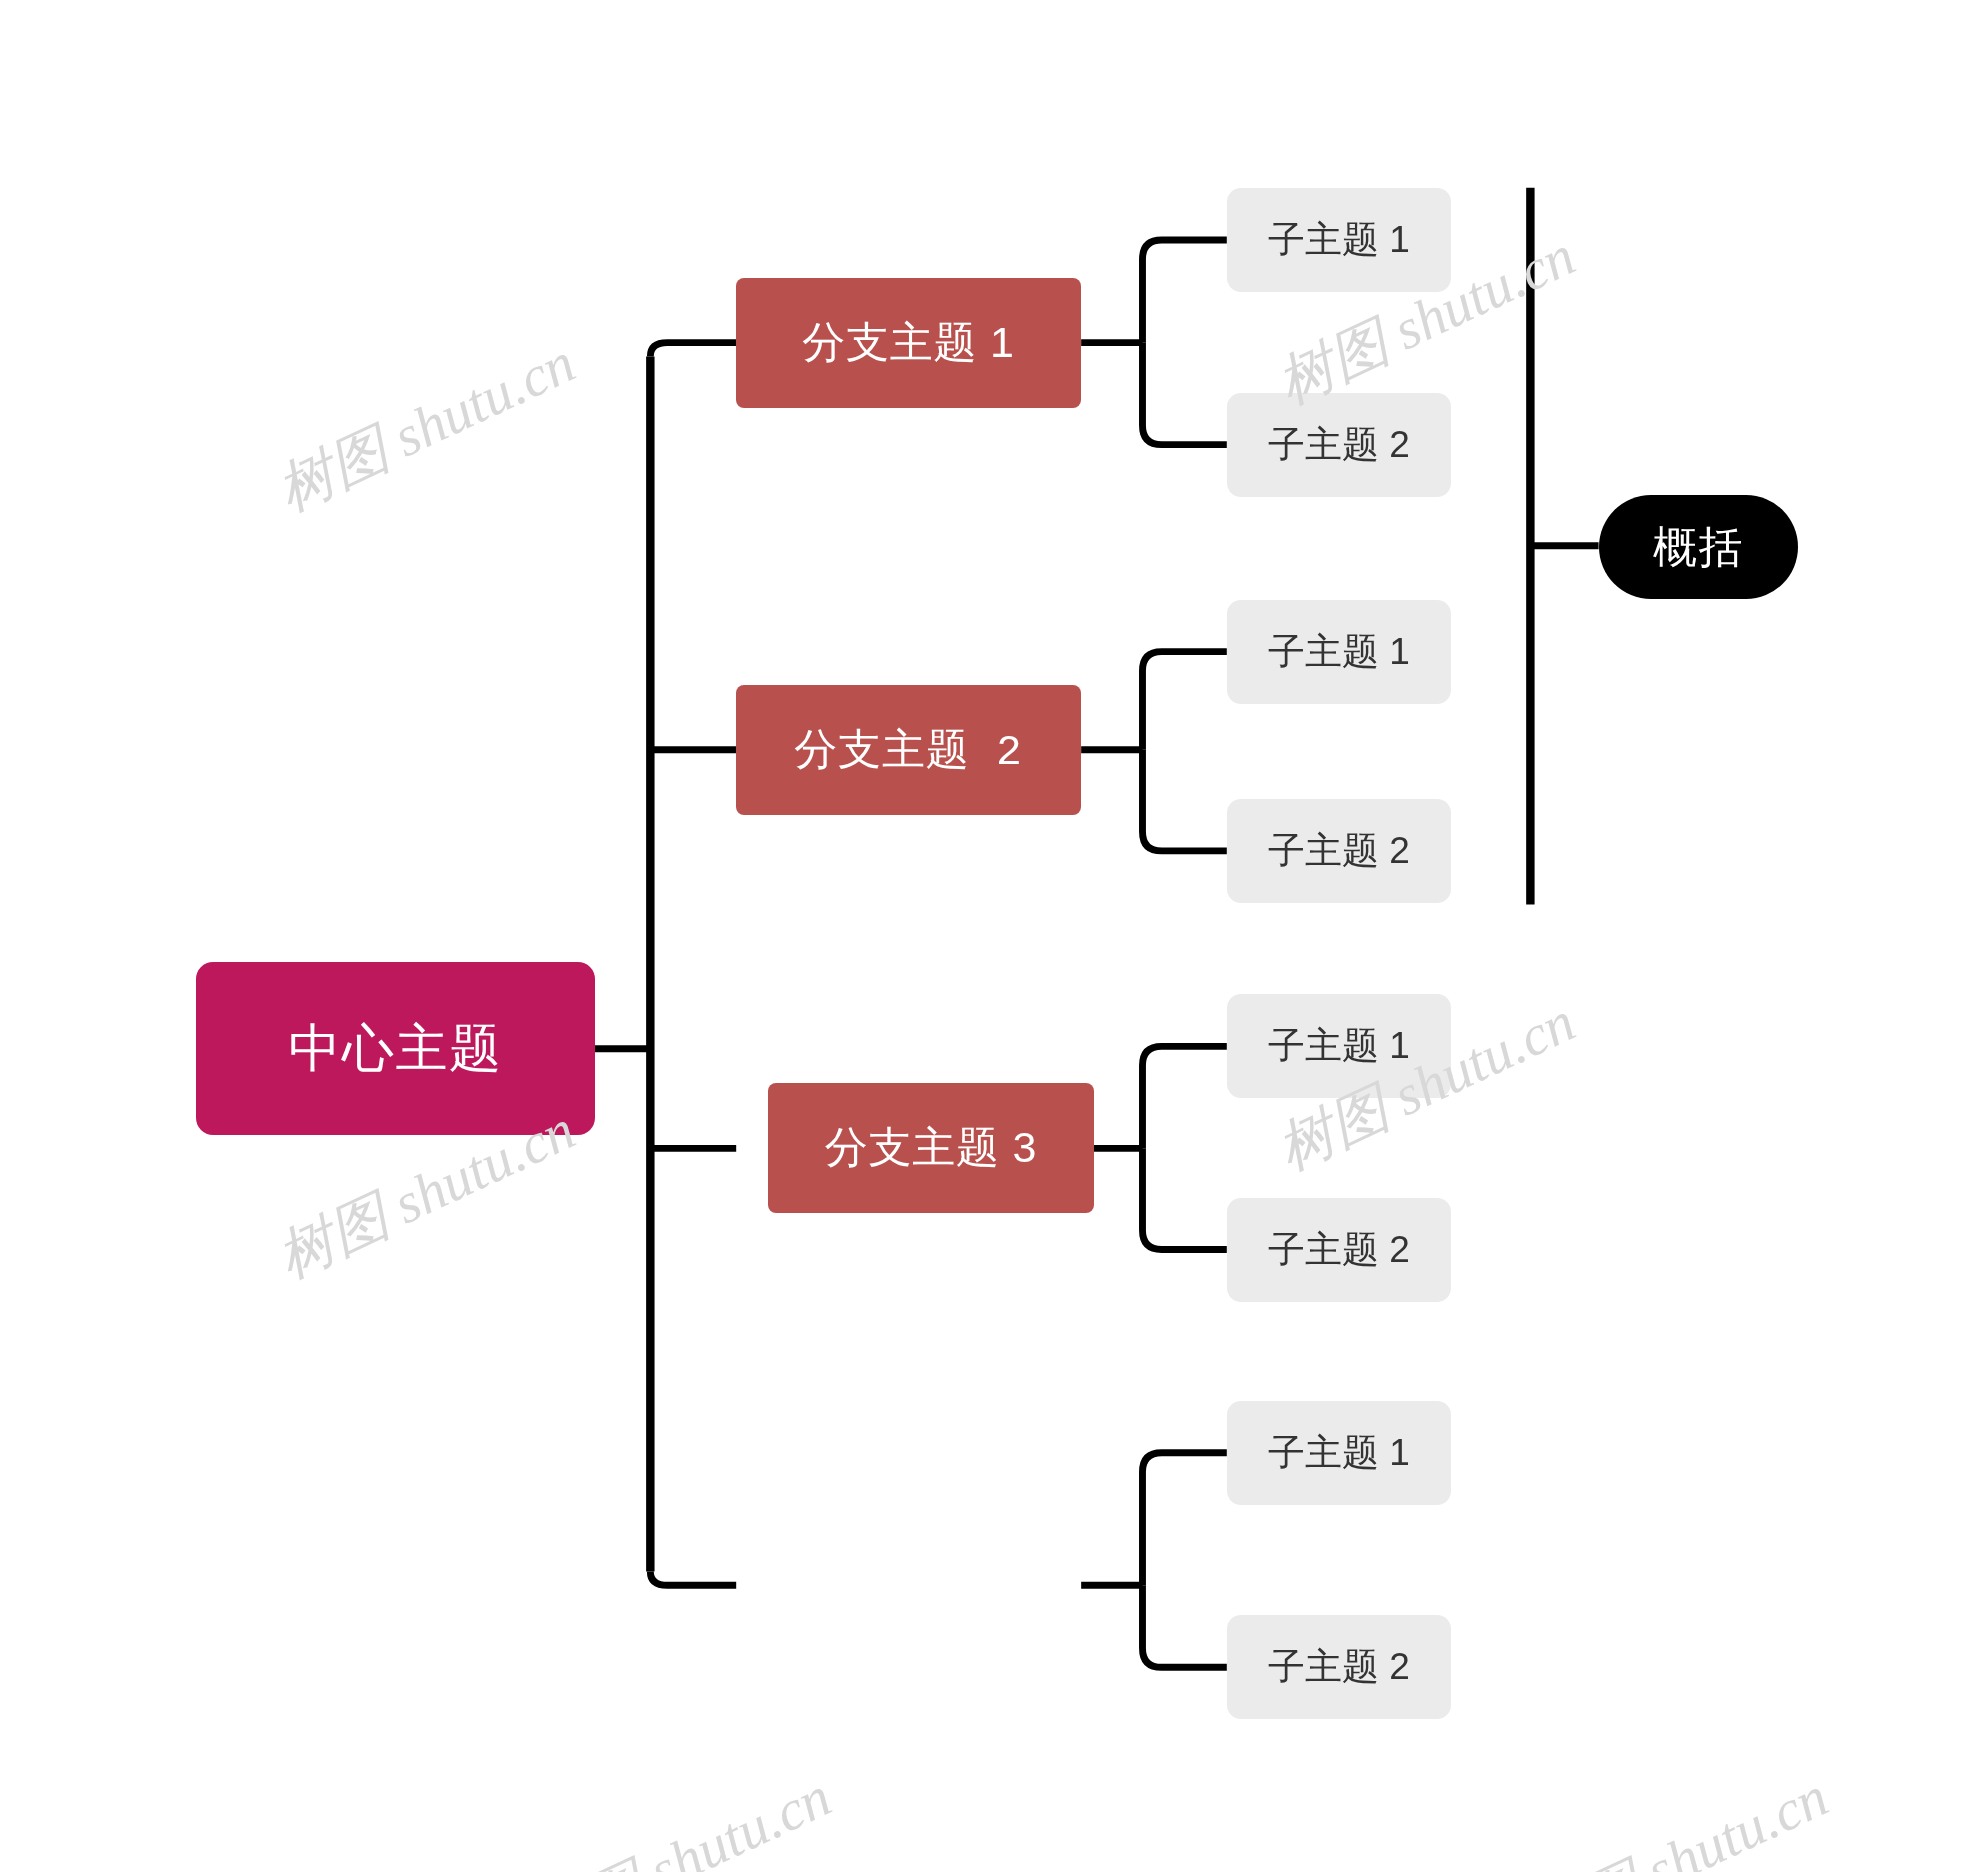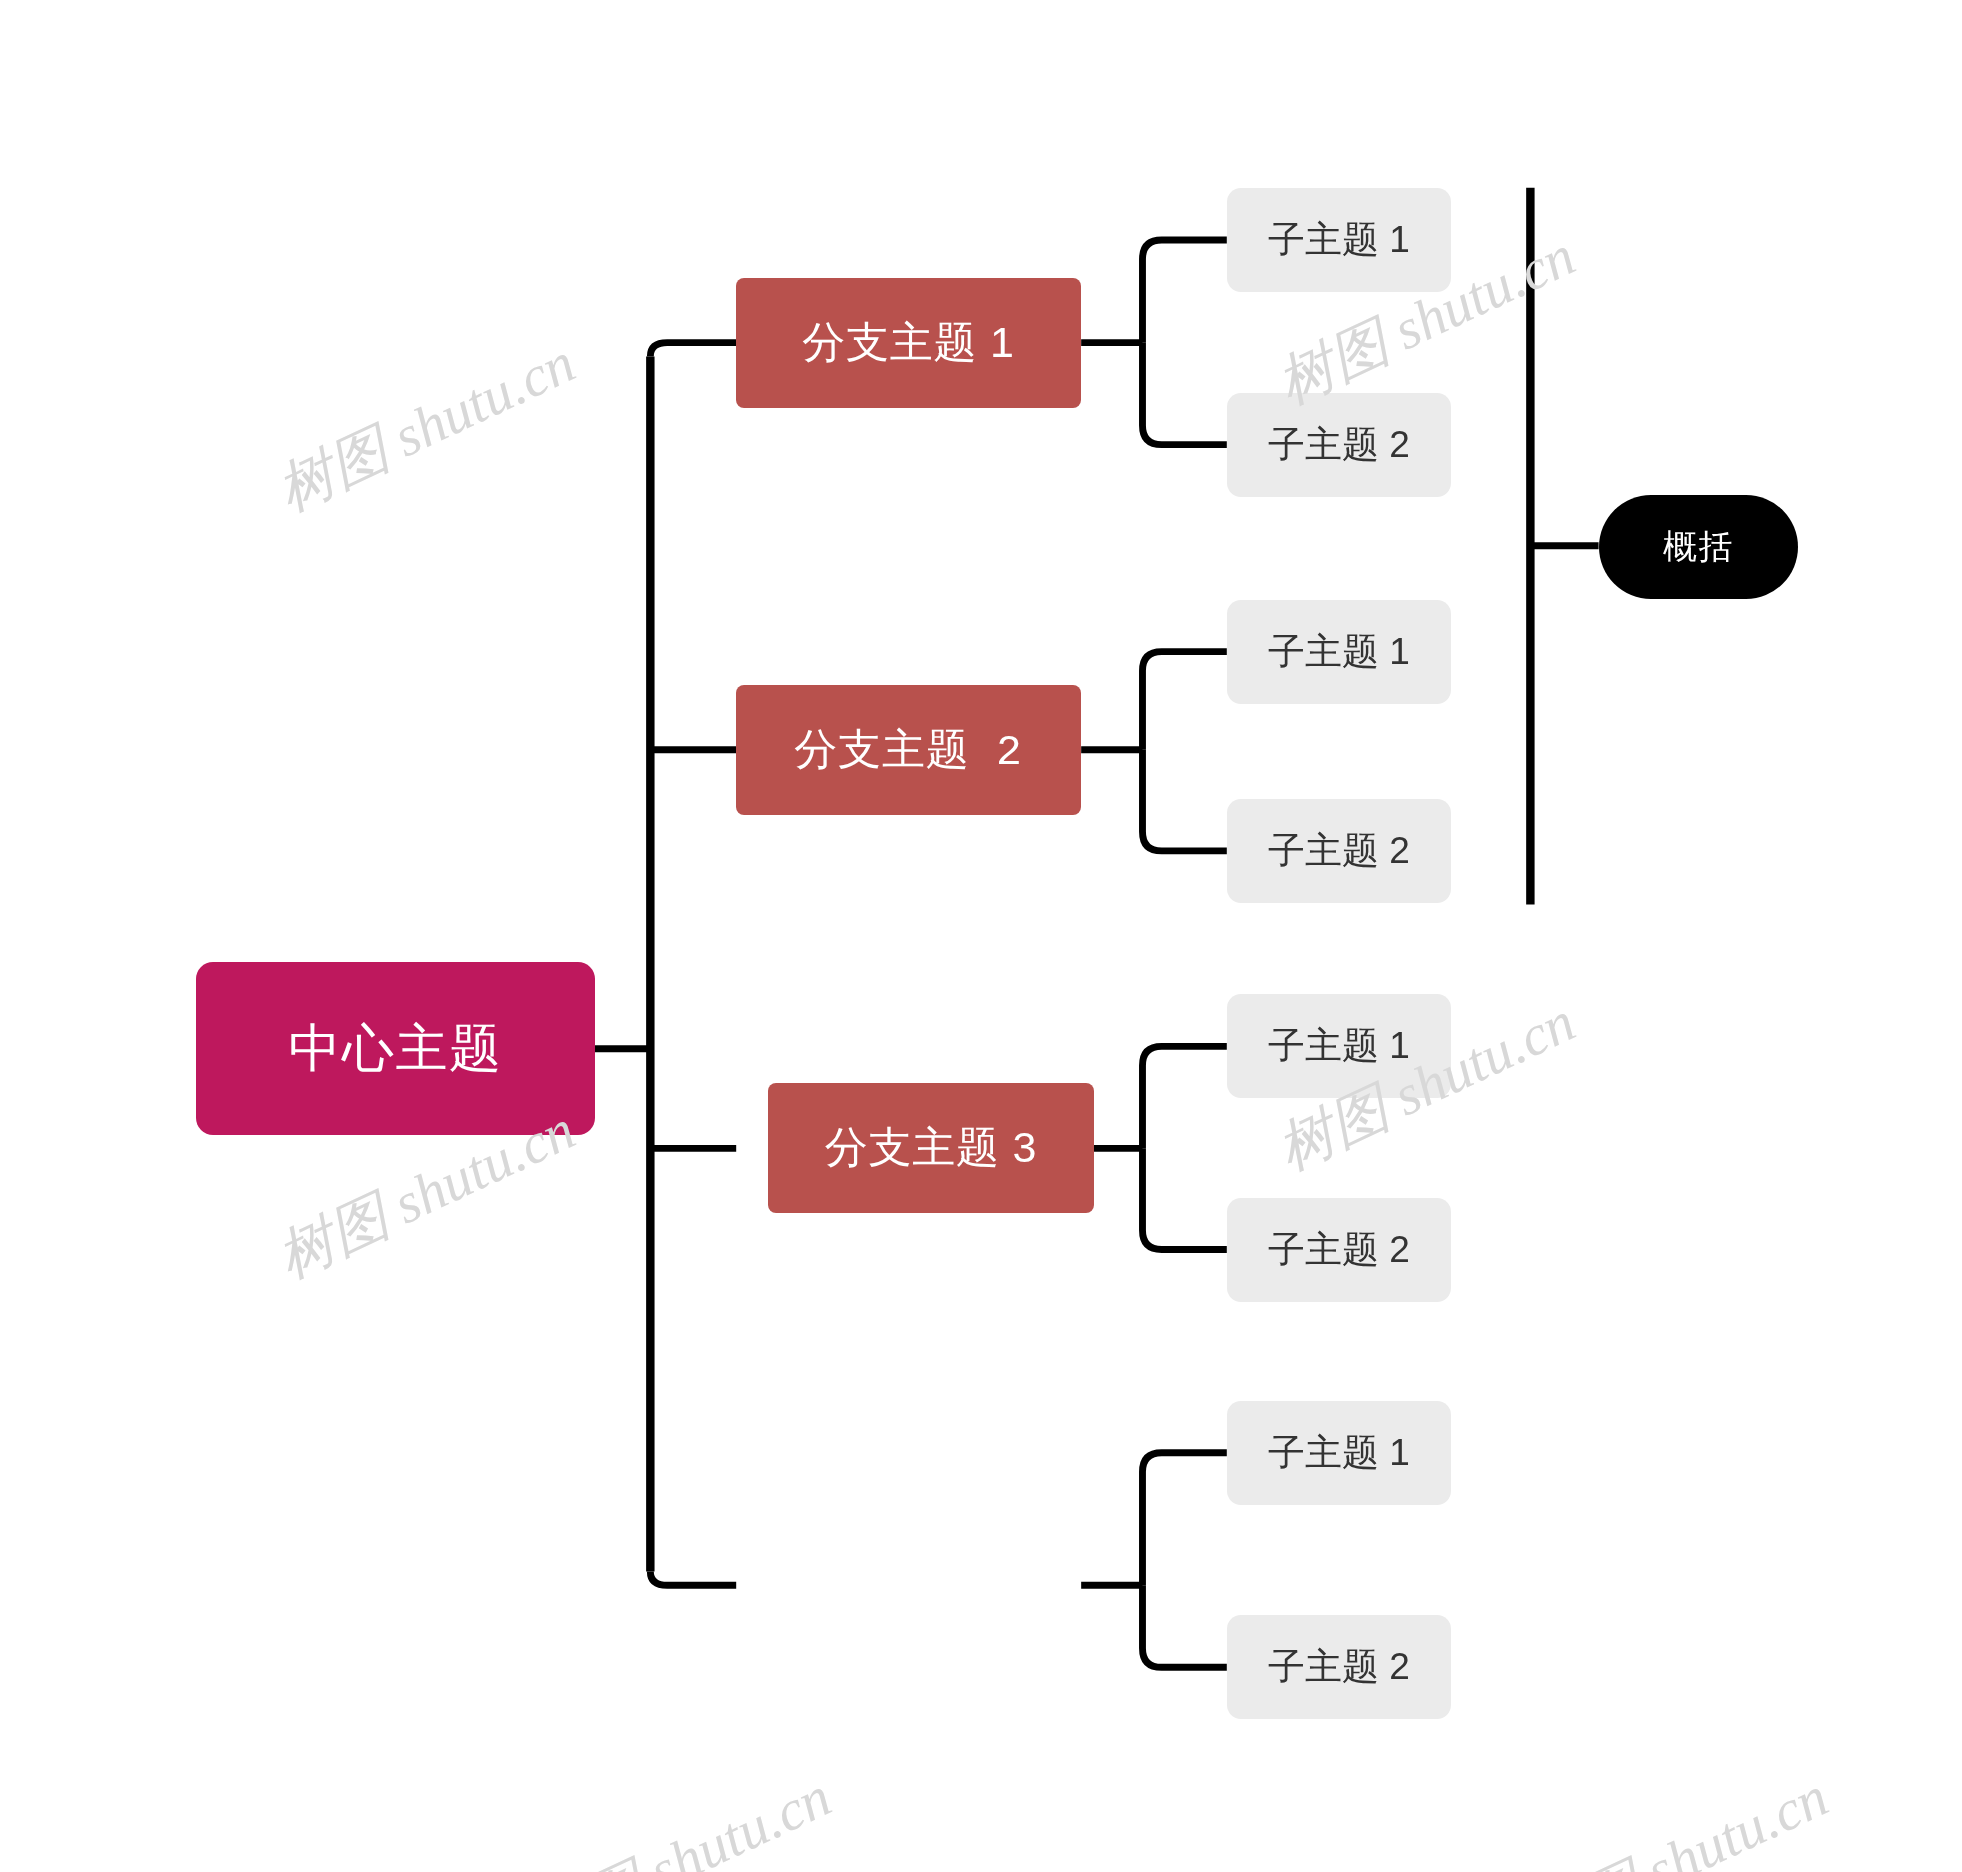--- a/index.html
+++ b/index.html
@@ -79,21 +79,21 @@
     background: #ebebeb;
     color: #333333;
     border-radius: 14px;
     font-size: 37px;
   }
 
   .node-summary {
     background: #000000;
     color: #ffffff;
     border-radius: 54px;
-    font-size: 34px;
+    font-size: 44px;
     letter-spacing: 1.5px;
   }
 </style>
 </head>
 <body>
 
 <div id="canvas">
 
   <svg id="connectors" viewBox="0 0 2560 2442" xmlns="http://www.w3.org/2000/svg">
 

